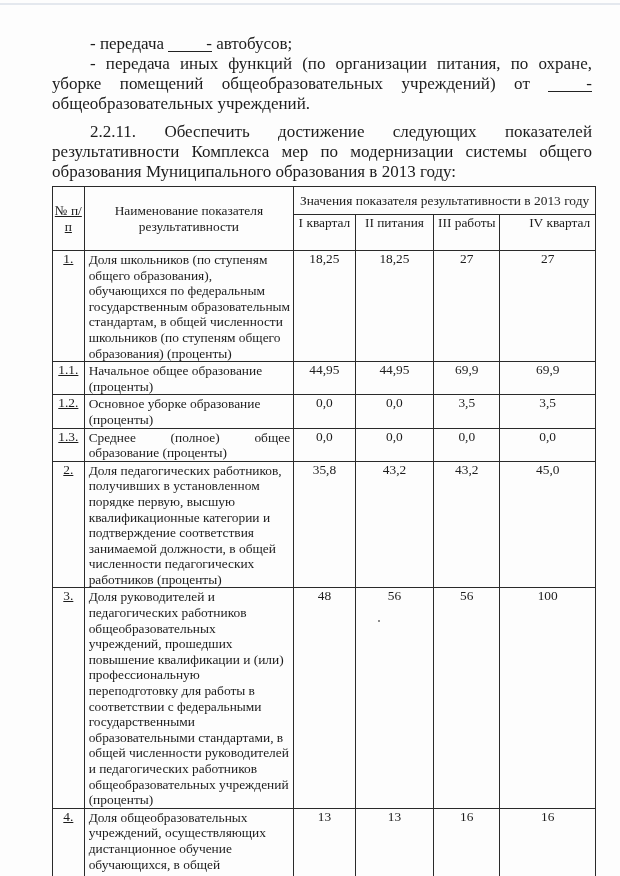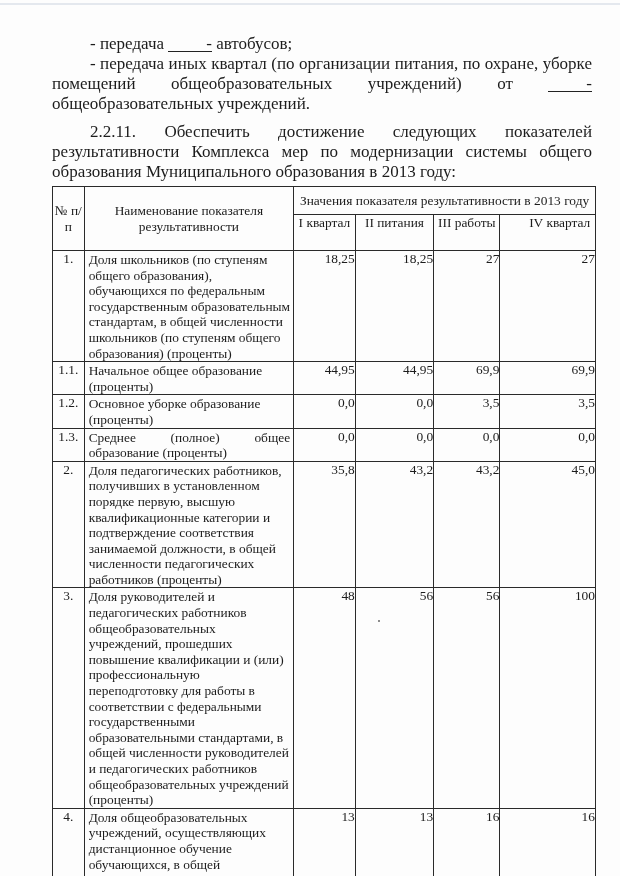--- a/index.html
+++ b/index.html
@@ -20,38 +20,38 @@
   .blank.wide { min-width: 38px; }
   table {
     position: absolute; left: 52px; top: 186px;
     width: 544px; border-collapse: collapse;
     font-size: 13.4px; line-height: 15.6px;
   }
   td, th {
     border: 1px solid #2a2a2a; vertical-align: top; font-weight: normal; padding: 0;
   }
   th { text-align: center; vertical-align: middle; }
-  .c-num { width: 34px; text-align: center; }
+  .c-num { width: 34px; text-align: center; text-decoration: underline; }
   .c-name { width: 220px; text-align: left; padding: 1px 3px 0 4px; }
-  .c-val { text-align: right; }
+  .c-val { text-align: center; }
   .c1 { width: 66px; } .c2 { width: 66px; } .c3 { width: 73px; } .c4 { width: 79px; padding-left: 24px; }
   .name-just { text-align: justify; }
   .dot { position: absolute; width: 2px; height: 2px; background: #666; border-radius: 1px; }
 </style>
 </head>
 <body>
 
 <div class="topline"></div>
 
 <div class="para indent" style="top:34px;">
   <span>- передача </span><span class="blank">-</span><span> автобусов;</span>
 </div>
 
 <div class="para indent" style="top:54px;">
-  <span>- передача иных квартал (по организации питания, по охране, уборке помещений общеобразовательных учреждений) от </span><span class="blank wide">-</span><span> общеобразовательных учреждений.</span>
+  <span>- передача иных функций (по организации питания, по охране, уборке помещений общеобразовательных учреждений) от </span><span class="blank wide">-</span><span> общеобразовательных учреждений.</span>
 </div>
 
 <div class="para indent" style="top:122px;">
   <span>2.2.11.</span>
   <span>Обеспечить достижение следующих показателей результативности Комплекса мер по модернизации системы общего образования Муниципального образования в 2013 году:</span>
 </div>
 
 <table>
   <thead>
     <tr style="height:28px;">

